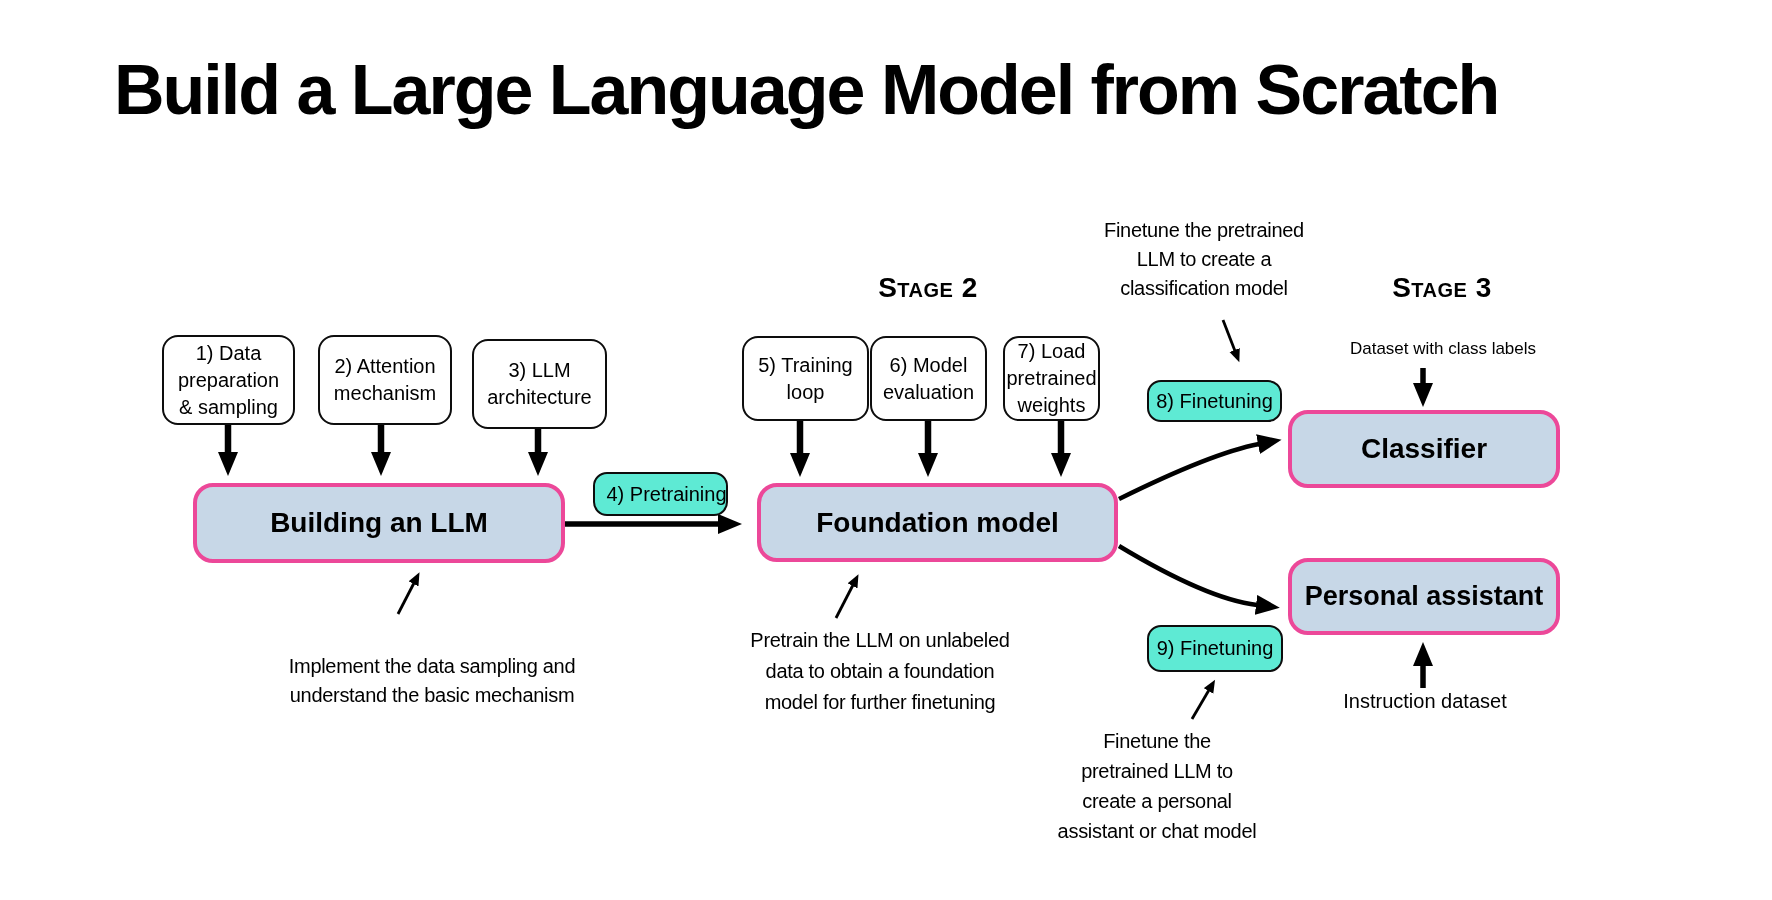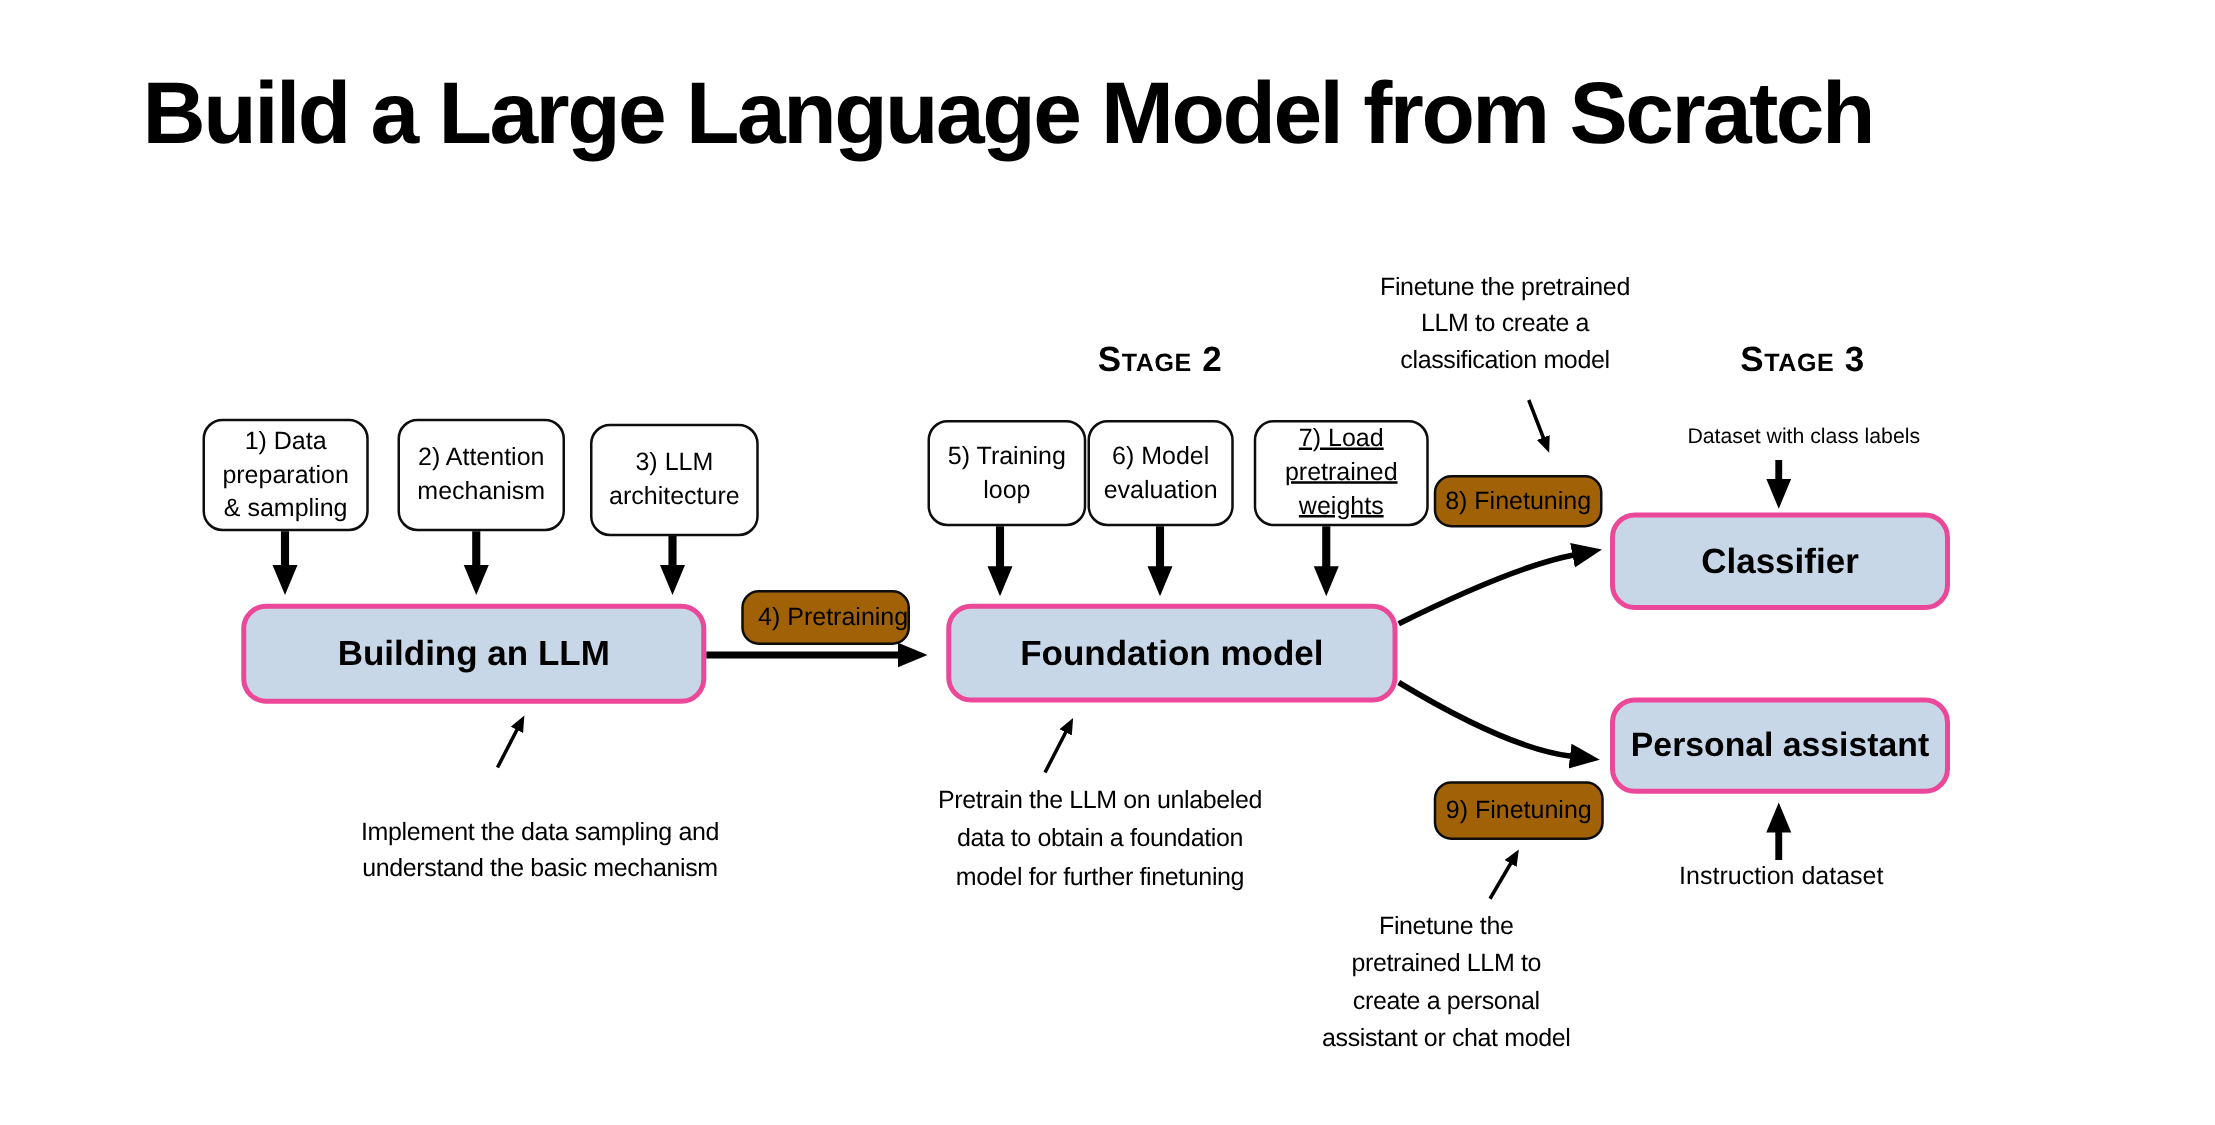--- a/index.html
+++ b/index.html
@@ -17,21 +17,21 @@
     width:220px;text-align:center;
     font-variant:small-caps;font-weight:700;font-size:28px;letter-spacing:.5px;
   }
   .stepbox{
     display:flex;flex-direction:column;align-items:center;justify-content:center;
     background:#ffffff;border:2.5px solid #0d0d0d;border-radius:16px;
     font-size:20px;line-height:27px;text-align:center;box-sizing:border-box;
   }
   .pillbox{
     display:flex;align-items:center;justify-content:center;
-    background:#a16207;border:2.5px solid #0d0d0d;border-radius:14px;
+    background:#5eead4;border:2.5px solid #0d0d0d;border-radius:14px;
     font-size:20px;text-align:center;box-sizing:border-box;white-space:nowrap;
   }
   .bigbox{
     display:flex;align-items:center;justify-content:center;
     background:#c7d7e7;border:4px solid #ec4899;border-radius:20px;
     font-size:28px;font-weight:700;text-align:center;box-sizing:border-box;
   }
   .annotation{
     text-align:center;font-weight:400;font-size:20px;letter-spacing:-.3px;
   }
@@ -111,21 +111,21 @@
   </div>
 
   <div class="abs stepbox" style="left:742px;top:336px;width:127px;height:85px;">
     <span>5) Training</span>
     <span>loop</span>
   </div>
   <div class="abs stepbox" style="left:870px;top:336px;width:117px;height:85px;">
     <span>6) Model</span>
     <span>evaluation</span>
   </div>
-  <div class="abs stepbox" style="left:1003px;top:336px;width:140px;height:85px;text-decoration:underline;">
+  <div class="abs stepbox" style="left:1003px;top:336px;width:97px;height:85px;">
     <span>7) Load</span>
     <span>pretrained</span>
     <span>weights</span>
   </div>
 
   <div class="abs bigbox" style="left:757px;top:483px;width:361px;height:79px;">
     <span>Foundation model</span>
   </div>
 
   <div class="abs annotation" style="left:705px;top:625px;width:350px;">

